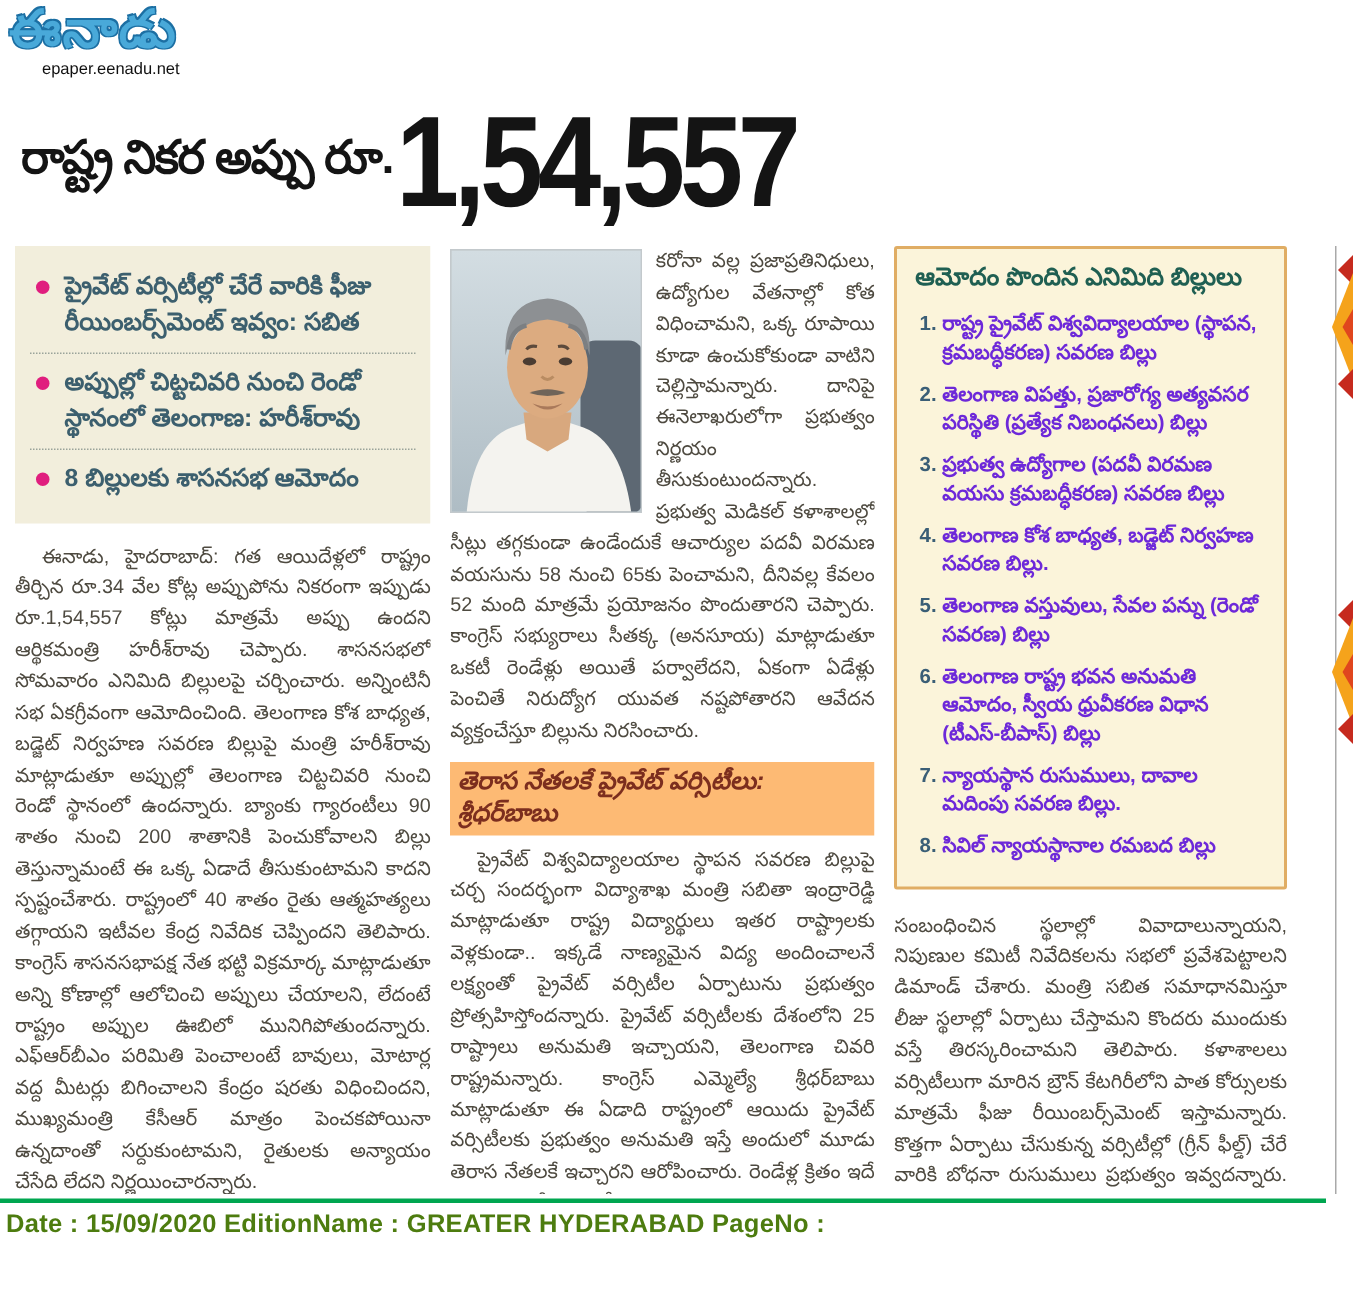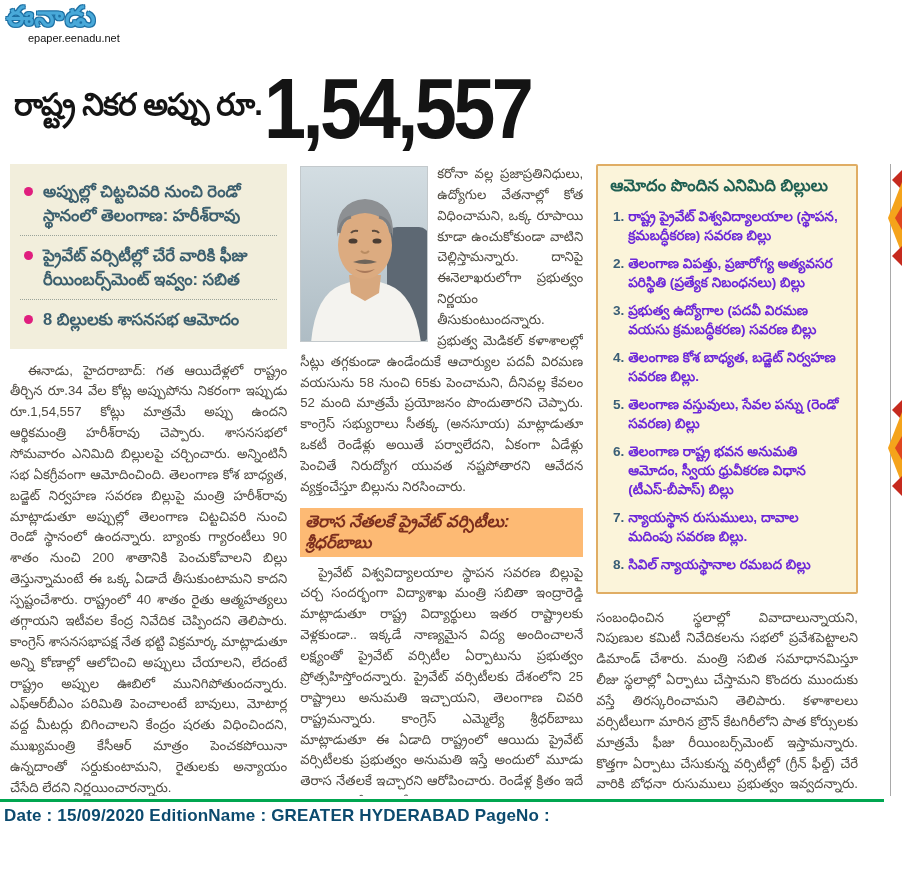--- a/index.html
+++ b/index.html
@@ -5,21 +5,21 @@
   * { margin:0; padding:0; box-sizing:border-box; }
   html,body { background:#ffffff; }
   .page {
     position:relative; width:902px; height:877px; background:#ffffff;
     font-family:"Liberation Sans","DejaVu Sans",sans-serif; overflow:hidden;
   }
 
   
   .masthead { position:absolute; top:2px; left:6px; }
   .logo {
-    font-size:28px; font-weight:bold; color:#49a9d9; letter-spacing:1px;
+    font-size:35px; font-weight:bold; color:#49a9d9; letter-spacing:1px;
     text-shadow:-1px -1px 0 #1c6fa3, 1px -1px 0 #1c6fa3, -1px 1px 0 #1c6fa3, 1px 1px 0 #1c6fa3;
     line-height:1.05;
   }
   .site-url { font-size:11px; font-weight:normal; color:#111; margin:1px 0 0 22px; }
 
   
   .headline {
     position:absolute; top:58px; left:14px; width:878px; height:100px;
     display:flex; align-items:center; white-space:nowrap; color:#141414;
   }
@@ -90,21 +90,21 @@
   
   .v-rule { position:absolute; left:890px; top:164px; width:1px; height:632px; background:#a9a9a9; }
   .edge-flower { position:absolute; right:0; width:14px; height:96px; }
   .edge-flower.f1 { top:170px; }
   .edge-flower.f2 { top:400px; }
 
   
   .green-rule { position:absolute; top:799px; left:0; width:884px; height:3px; background:#00a650; }
   .date-line {
     position:absolute; top:806px; left:4px; font-size:17px; font-weight:600;
-    color:#0c4a6e; letter-spacing:0.2px;
+    color:#4d7c0f; letter-spacing:0.2px;
   }
 </style>
 </head>
 <body>
 
 <div class="page">
 
   <div class="masthead">
     <div class="logo">ఈనాడు</div>
     <div class="site-url">epaper.eenadu.net</div>
@@ -114,25 +114,25 @@
     <span class="tel">రాష్ట్ర నికర అప్పు రూ.</span>
     <span class="amount">1,54,557</span>
   </h1>
 
   <div class="columns">
 
     <div class="col col-left">
       <div class="highlight-box">
         <div class="hl-item">
           <span class="hl-dot"></span>
-          <span class="hl-text">అప్పుల్లో చిట్టచివరి నుంచి రెండో స్థానంలో తెలంగాణ: హరీశ్‌రావు</span>
+          <span class="hl-text">ప్రైవేట్ వర్సిటీల్లో చేరే వారికి ఫీజు రీయింబర్స్‌మెంట్ ఇవ్వం: సబిత</span>
         </div>
         <div class="hl-item">
           <span class="hl-dot"></span>
-          <span class="hl-text">ప్రైవేట్ వర్సిటీల్లో చేరే వారికి ఫీజు రీయింబర్స్‌మెంట్ ఇవ్వం: సబిత</span>
+          <span class="hl-text">అప్పుల్లో చిట్టచివరి నుంచి రెండో స్థానంలో తెలంగాణ: హరీశ్‌రావు</span>
         </div>
         <div class="hl-item">
           <span class="hl-dot"></span>
           <span class="hl-text">8 బిల్లులకు శాసనసభ ఆమోదం</span>
         </div>
       </div>
       <p class="body-text">ఈనాడు, హైదరాబాద్: గత ఆయిదేళ్లలో రాష్ట్రం తీర్చిన రూ.34 వేల కోట్ల అప్పుపోను నికరంగా ఇప్పుడు రూ.1,54,557 కోట్లు మాత్రమే అప్పు ఉందని ఆర్థికమంత్రి హరీశ్‌రావు చెప్పారు. శాసనసభలో సోమవారం ఎనిమిది బిల్లులపై చర్చించారు. అన్నింటినీ సభ ఏకగ్రీవంగా ఆమోదించింది. తెలంగాణ కోశ బాధ్యత, బడ్జెట్ నిర్వహణ సవరణ బిల్లుపై మంత్రి హరీశ్‌రావు మాట్లాడుతూ అప్పుల్లో తెలంగాణ చిట్టచివరి నుంచి రెండో స్థానంలో ఉందన్నారు. బ్యాంకు గ్యారంటీలు 90 శాతం నుంచి 200 శాతానికి పెంచుకోవాలని బిల్లు తెస్తున్నామంటే ఈ ఒక్క ఏడాదే తీసుకుంటామని కాదని స్పష్టంచేశారు. రాష్ట్రంలో 40 శాతం రైతు ఆత్మహత్యలు తగ్గాయని ఇటీవల కేంద్ర నివేదిక చెప్పిందని తెలిపారు. కాంగ్రెస్ శాసనసభాపక్ష నేత భట్టి విక్రమార్క మాట్లాడుతూ అన్ని కోణాల్లో ఆలోచించి అప్పులు చేయాలని, లేదంటే రాష్ట్రం అప్పుల ఊబిలో మునిగిపోతుందన్నారు. ఎఫ్ఆర్‌బీఎం పరిమితి పెంచాలంటే బావులు, మోటార్ల వద్ద మీటర్లు బిగించాలని కేంద్రం షరతు విధించిందని, ముఖ్యమంత్రి కేసీఆర్ మాత్రం పెంచకపోయినా ఉన్నదాంతో సర్దుకుంటామని, రైతులకు అన్యాయం చేసేది లేదని నిర్ణయించారన్నారు.</p>
       <h3 class="subhead blue">నెలాఖరులోగా కోత వేతనాల చెల్లింపుపై నిర్ణయం</h3>
 
     </div>

